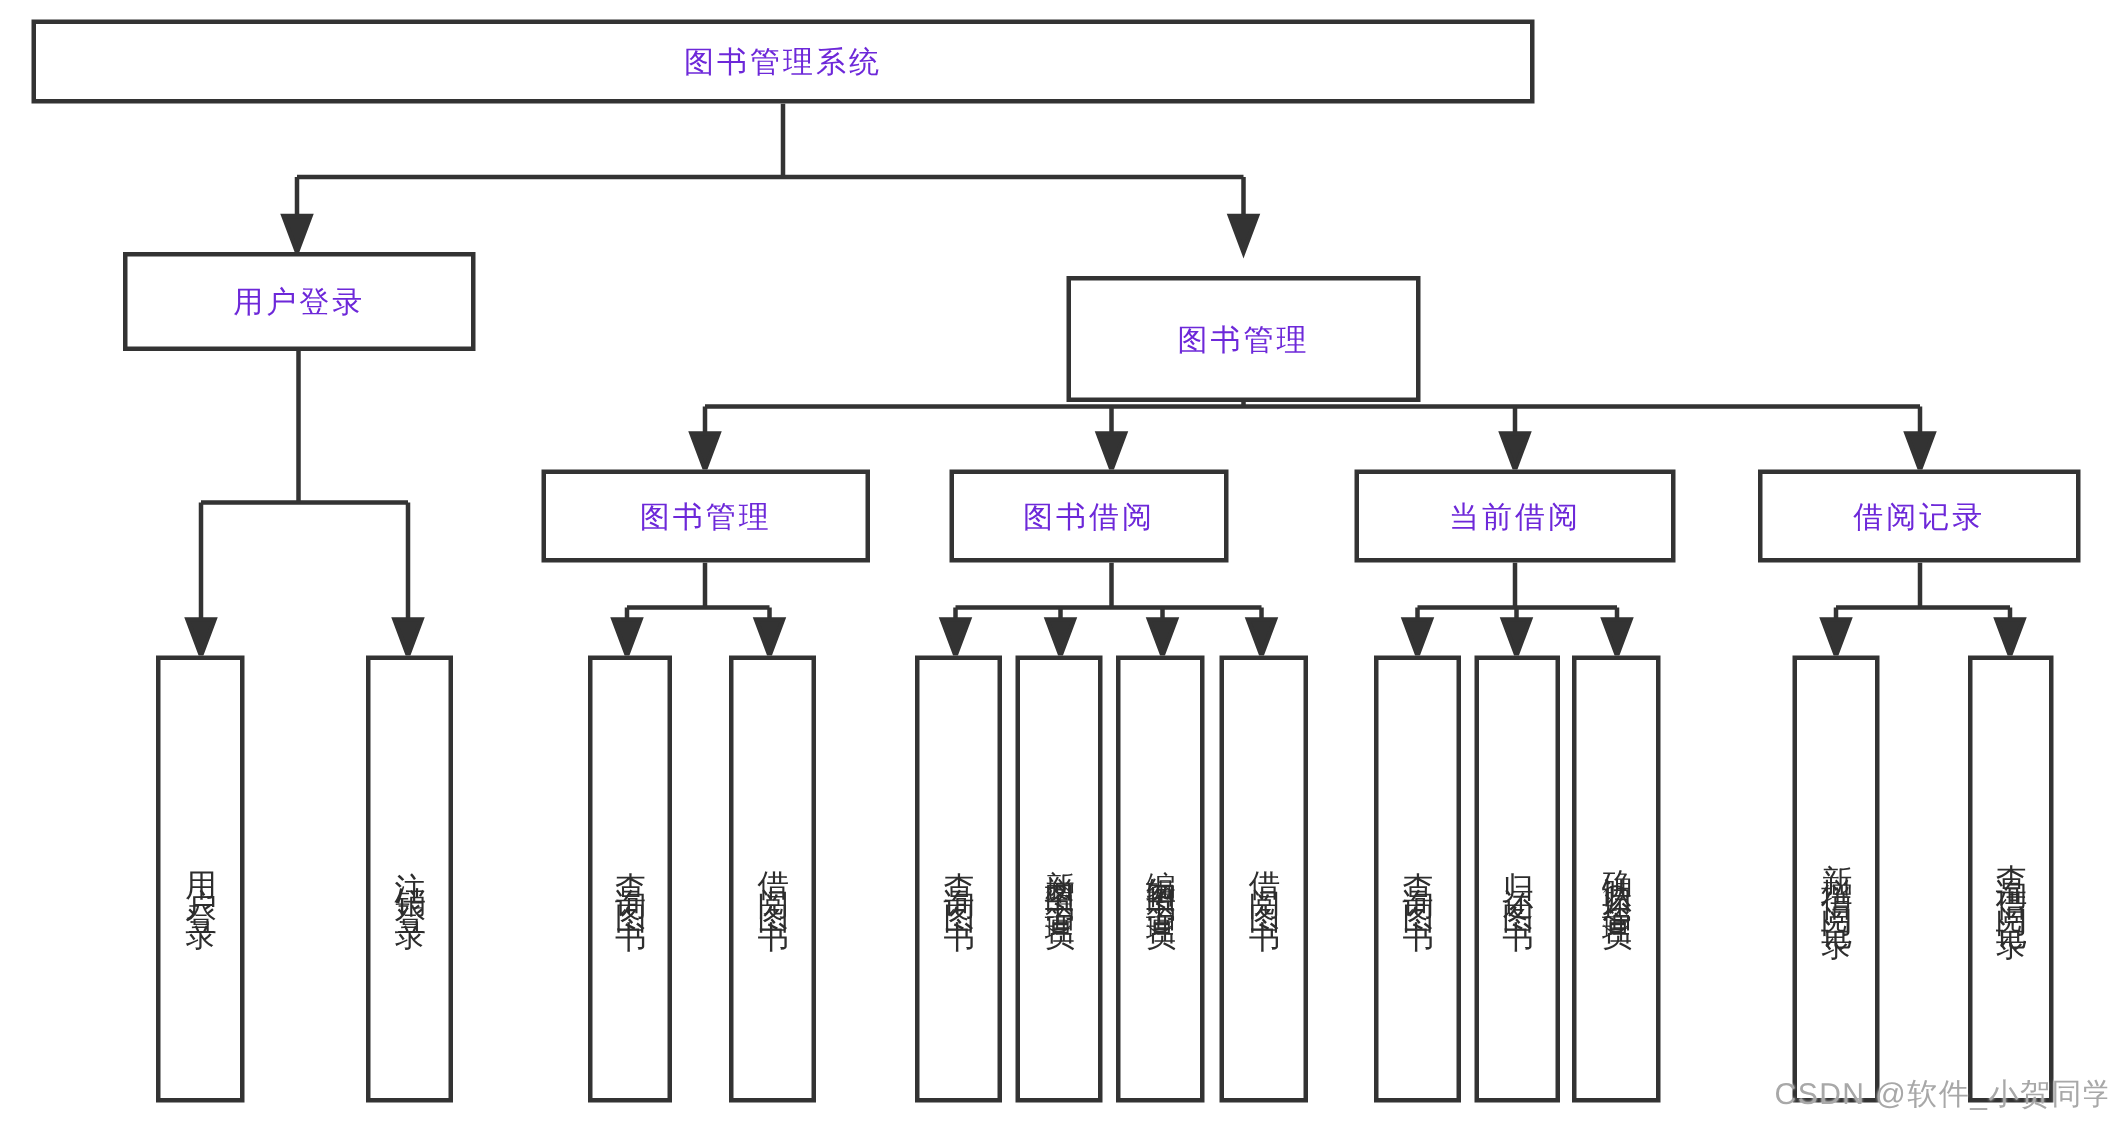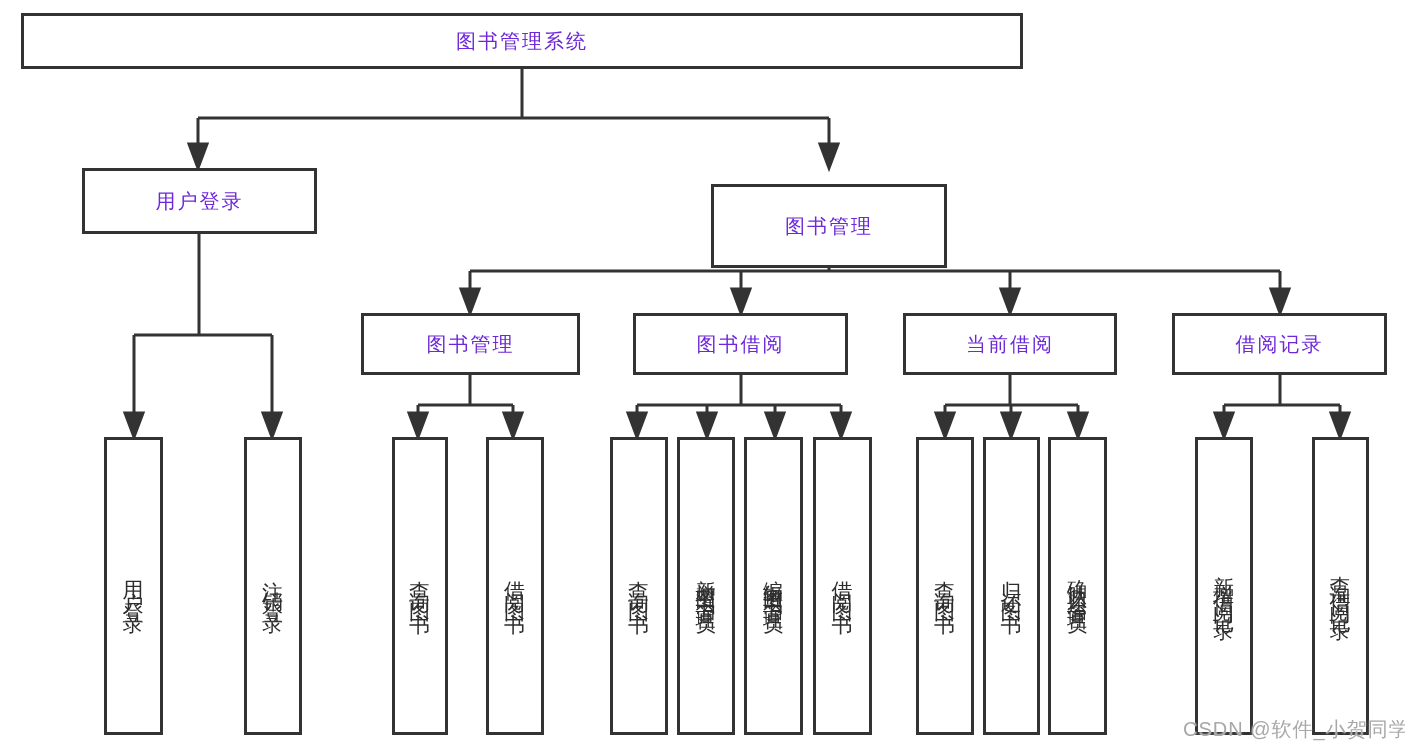--- a/index.html
+++ b/index.html
@@ -113,21 +113,21 @@
   <div class="node" style="left:82px;top:168px;width:235px;height:66px;">
     <span class="hlabel">用户登录</span>
   </div>
   <div class="node" style="left:711px;top:184px;width:236px;height:84px;">
     <span class="hlabel">图书管理</span>
   </div>
 
   <div class="node" style="left:361px;top:313px;width:219px;height:62px;">
     <span class="hlabel">图书管理</span>
   </div>
-  <div class="node" style="left:633px;top:313px;width:215px;height:62px;">
+  <div class="node" style="left:633px;top:313px;width:186px;height:62px;">
     <span class="hlabel">图书借阅</span>
   </div>
   <div class="node" style="left:903px;top:313px;width:214px;height:62px;">
     <span class="hlabel">当前借阅</span>
   </div>
   <div class="node" style="left:1172px;top:313px;width:215px;height:62px;">
     <span class="hlabel">借阅记录</span>
   </div>
 
   <div class="node leaf" style="left:104px;width:59px;">

